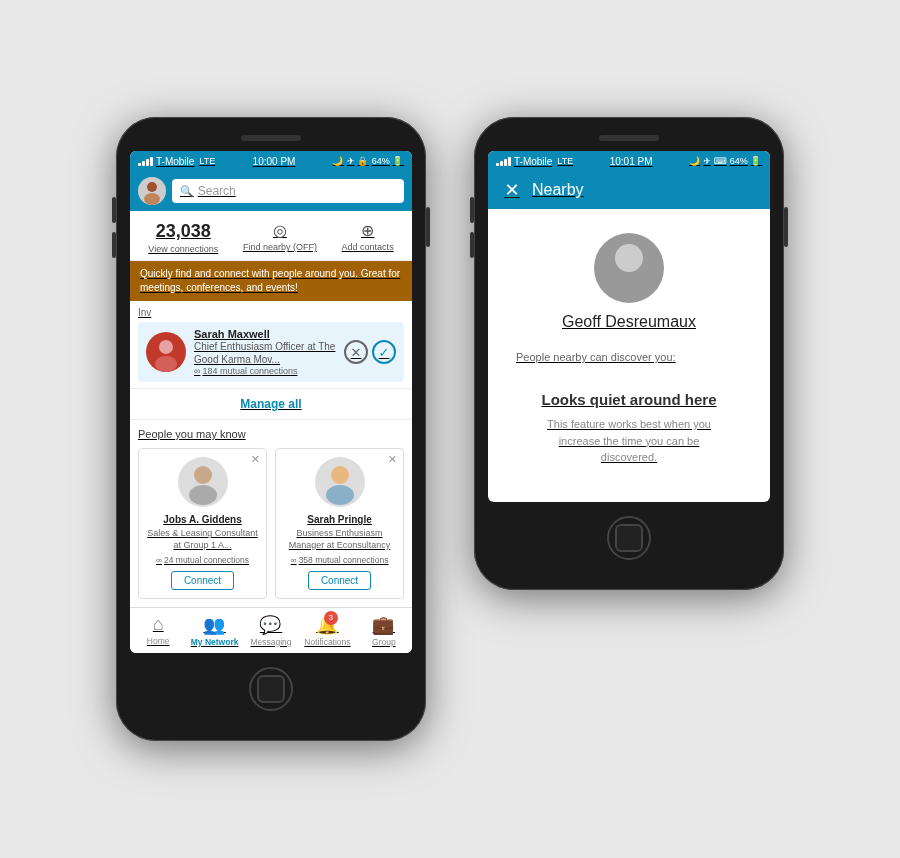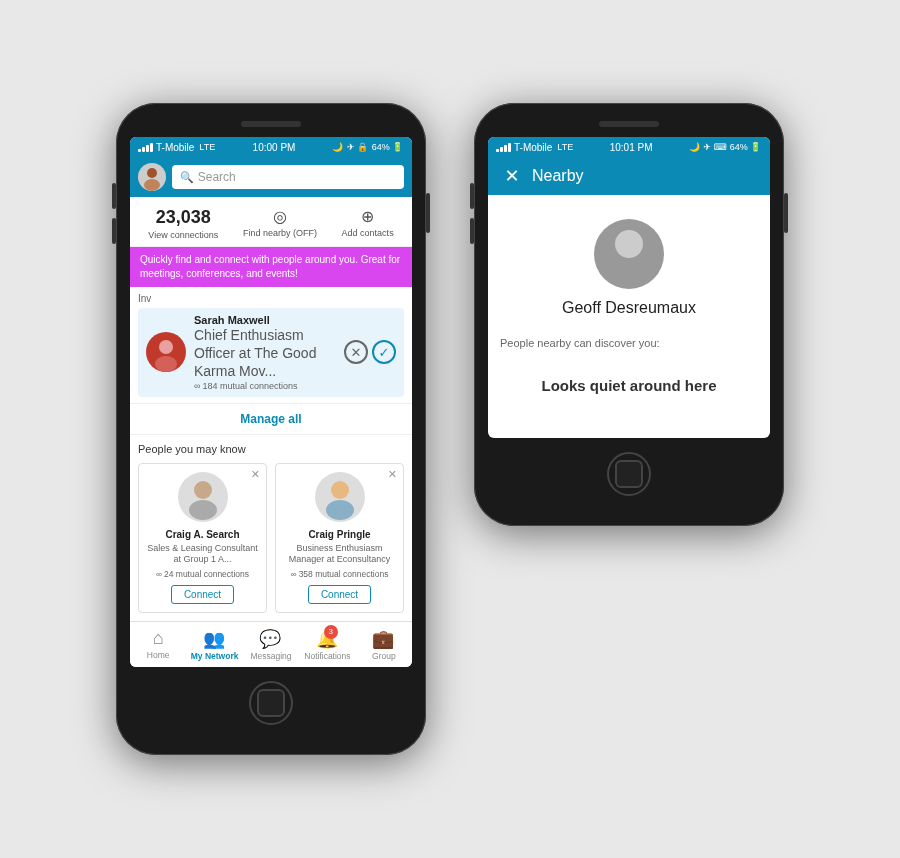--- a/index.html
+++ b/index.html
@@ -10,20 +10,21 @@
       align-items: center;
       min-height: 858px;
       width: 900px;
       font-family: -apple-system, BlinkMacSystemFont, 'Helvetica Neue', Arial, sans-serif;
     }
     .phones-container {
       display: flex;
       gap: 48px;
       align-items: flex-start;
       padding: 40px 20px;
+      text-decoration: underline;
     }
 
     
     .phone {
       width: 310px;
       background: #1a1a1a;
       border-radius: 40px;
       padding: 18px 14px 30px;
       box-shadow: 0 8px 40px rgba(0,0,0,0.5), inset 0 0 0 1px #444;
       position: relative;
@@ -187,21 +188,21 @@
       margin-top: 2px;
     }
     .stat-icon {
       font-size: 16px;
       color: #555;
       display: block;
     }
 
     
     .tooltip-banner {
-      background: #d946ef;
+      background: #a16207;
       color: #fff;
       font-size: 10px;
       padding: 6px 10px;
       margin: 0;
       line-height: 1.4;
     }
 
     
     .invitation-section {
       padding: 6px 8px;
@@ -234,21 +235,21 @@
     .inviter-info {
       flex: 1;
       min-width: 0;
     }
     .inviter-name {
       font-size: 11px;
       font-weight: 600;
       color: #222;
     }
     .inviter-title {
-      font-size: 14px;
+      font-size: 10px;
       color: #555;
       line-height: 1.3;
     }
     .inv-mutual {
       font-size: 9px;
       color: #666;
       display: flex;
       align-items: center;
       gap: 2px;
     }
@@ -424,21 +425,21 @@
     }
     .nearby-title {
       flex: 1;
       text-align: left;
       color: #fff;
       font-size: 16px;
       font-weight: 500;
     }
 
     .nearby-content {
-      padding: 24px 12px 16px;
+      padding: 24px 28px 16px;
       border-radius: 28px;
     }
     .nearby-profile {
       text-align: center;
       margin-bottom: 20px;
     }
     .nearby-avatar {
       width: 70px;
       height: 70px;
       border-radius: 50%;
@@ -595,38 +596,38 @@
         <div class="pymk-cards">
 
           <div class="pymk-card">
             <span class="pymk-close">✕</span>
             <div class="pymk-avatar">
               <svg viewBox="0 0 50 50" width="50" height="50">
                 <circle cx="25" cy="18" r="9" fill="#c8a88a"></circle>
                 <ellipse cx="25" cy="38" rx="14" ry="10" fill="#aaa"></ellipse>
               </svg>
             </div>
-            <div class="pymk-name">Craig A. Search</div>
+            <div class="pymk-name">Jobs A. Giddens</div>
             <div class="pymk-role">Sales &amp; Leasing Consultant at Group 1 A...</div>
             <div class="pymk-mutual">
               <span>∞</span>
               <span>24 mutual connections</span>
             </div>
             <button class="pymk-connect-btn">Connect</button>
           </div>
 
           <div class="pymk-card">
             <span class="pymk-close">✕</span>
             <div class="pymk-avatar">
               <svg viewBox="0 0 50 50" width="50" height="50">
                 <circle cx="25" cy="18" r="9" fill="#e8b880"></circle>
                 <ellipse cx="25" cy="38" rx="14" ry="10" fill="#8ab0c8"></ellipse>
               </svg>
             </div>
-            <div class="pymk-name">Craig Pringle</div>
+            <div class="pymk-name">Sarah Pringle</div>
             <div class="pymk-role">Business Enthusiasm Manager at Econsultancy</div>
             <div class="pymk-mutual">
               <span>∞</span>
               <span>358 mutual connections</span>
             </div>
             <button class="pymk-connect-btn">Connect</button>
           </div>
 
         </div>
       </div>
@@ -709,20 +710,21 @@
             </svg>
           </div>
           <div class="nearby-name">Geoff Desreumaux</div>
         </div>
 
         <div class="nearby-discover-label">People nearby can discover you:</div>
 
 
         <div class="nearby-empty">
           <div class="nearby-empty-title">Looks quiet around here</div>
+          <div class="nearby-empty-desc">This feature works best when you increase the time you can be discovered.</div>
         </div>
 
       </div>
 
     </div>
     <div class="phone-bottom">
       <div class="phone-home-btn">
         <div class="phone-home-inner"></div>
       </div>
     </div>

